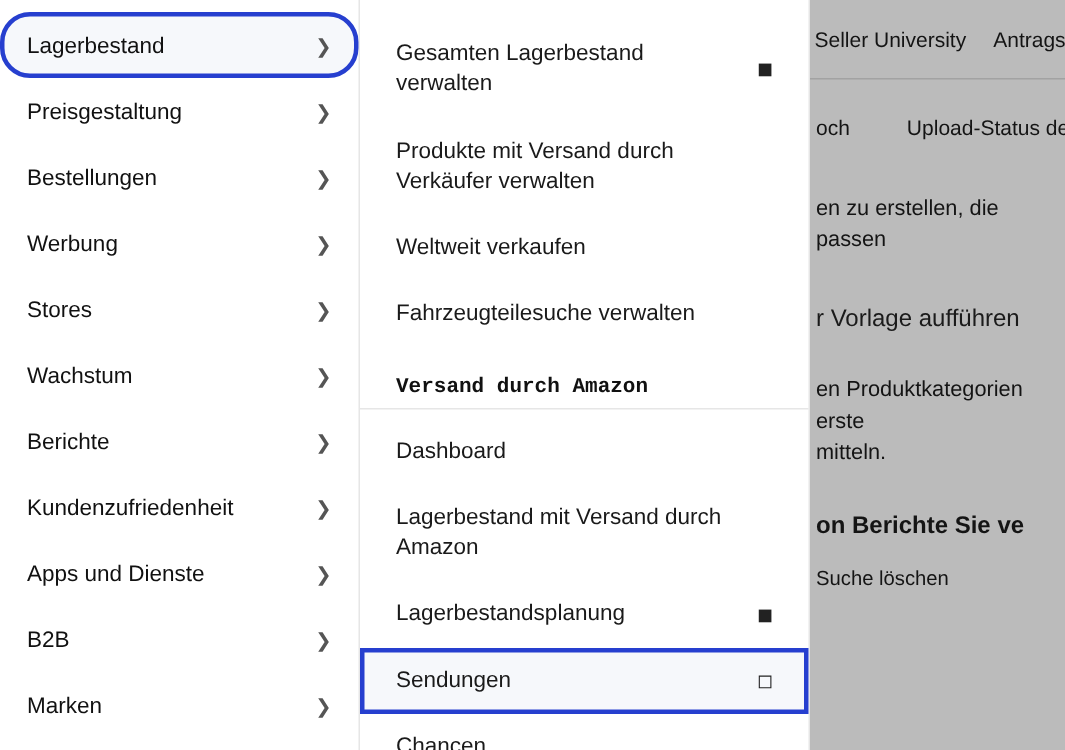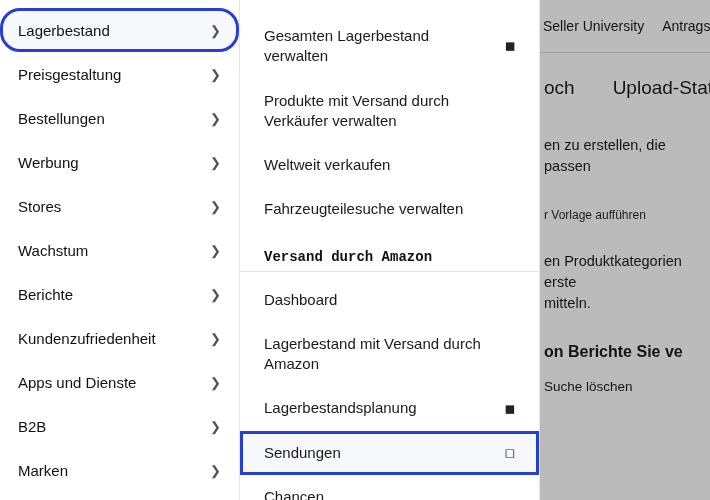--- a/index.html
+++ b/index.html
@@ -112,30 +112,30 @@
     gap: 18px;
     padding: 0 4px 18px 3px;
     font-size: 14px;
     border-bottom: 1px solid #dcdcdc;
     white-space: nowrap;
   }
   .bg-tabs {
     display: flex;
     gap: 38px;
     padding: 24px 4px 16px 4px;
-    font-size: 19px;
+    font-size: 14px;
     white-space: nowrap;
   }
   .bg-block {
     padding: 20px 4px 6px 4px;
     font-size: 14.5px;
     line-height: 1.45;
   }
   .bg-block.bold { font-weight: 700; font-size: 16px; }
-  .bg-link { font-size: 12px; color: #1a1a1a; padding-top: 4px; display: inline-block; }
+  .bg-link { font-size: 16px; color: #1a1a1a; padding-top: 4px; display: inline-block; }
   .clear-search {
     padding: 10px 4px;
     font-size: 13.5px;
   }
 </style>
 </head>
 <body>
 
 <div class="layout">
 

